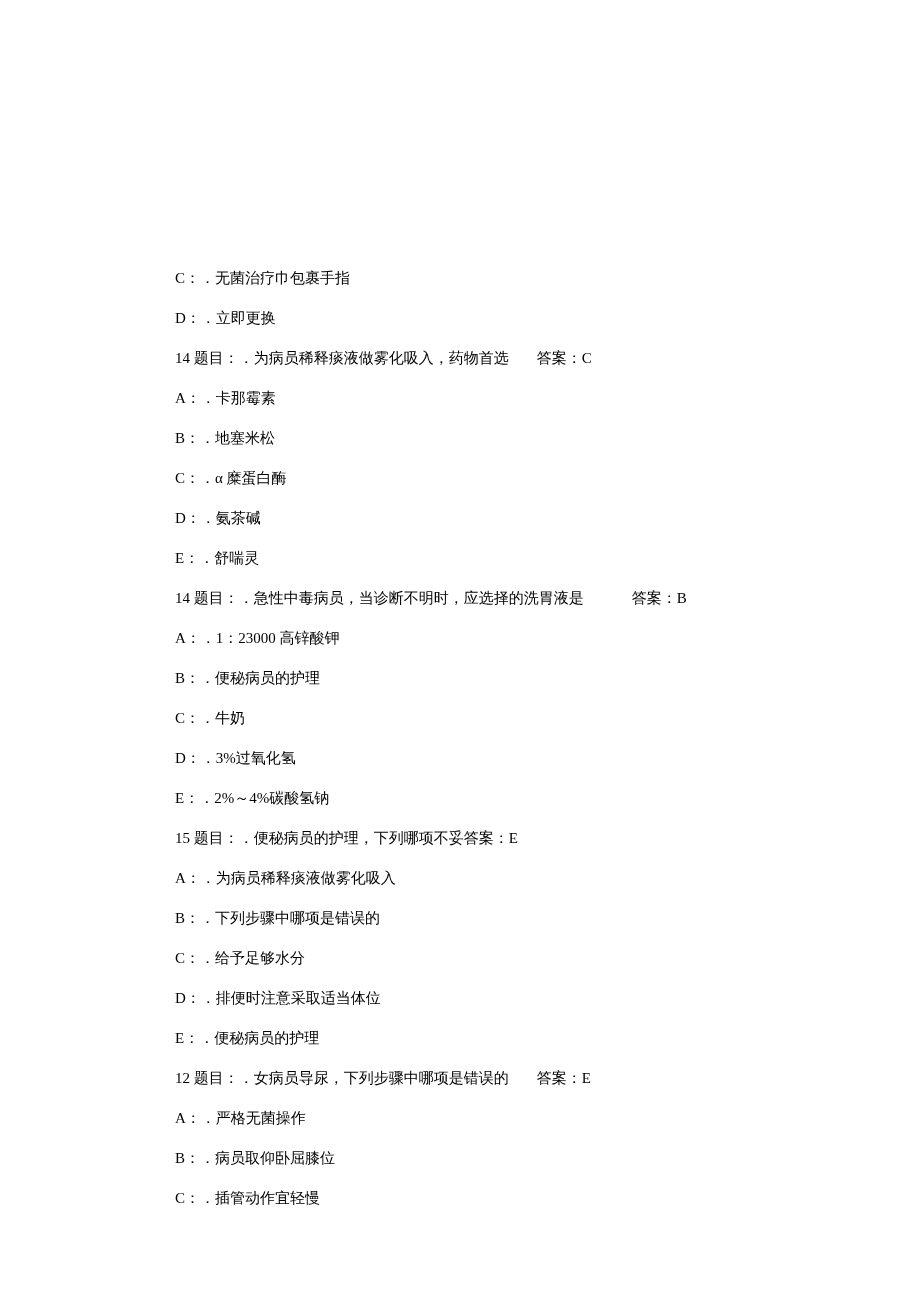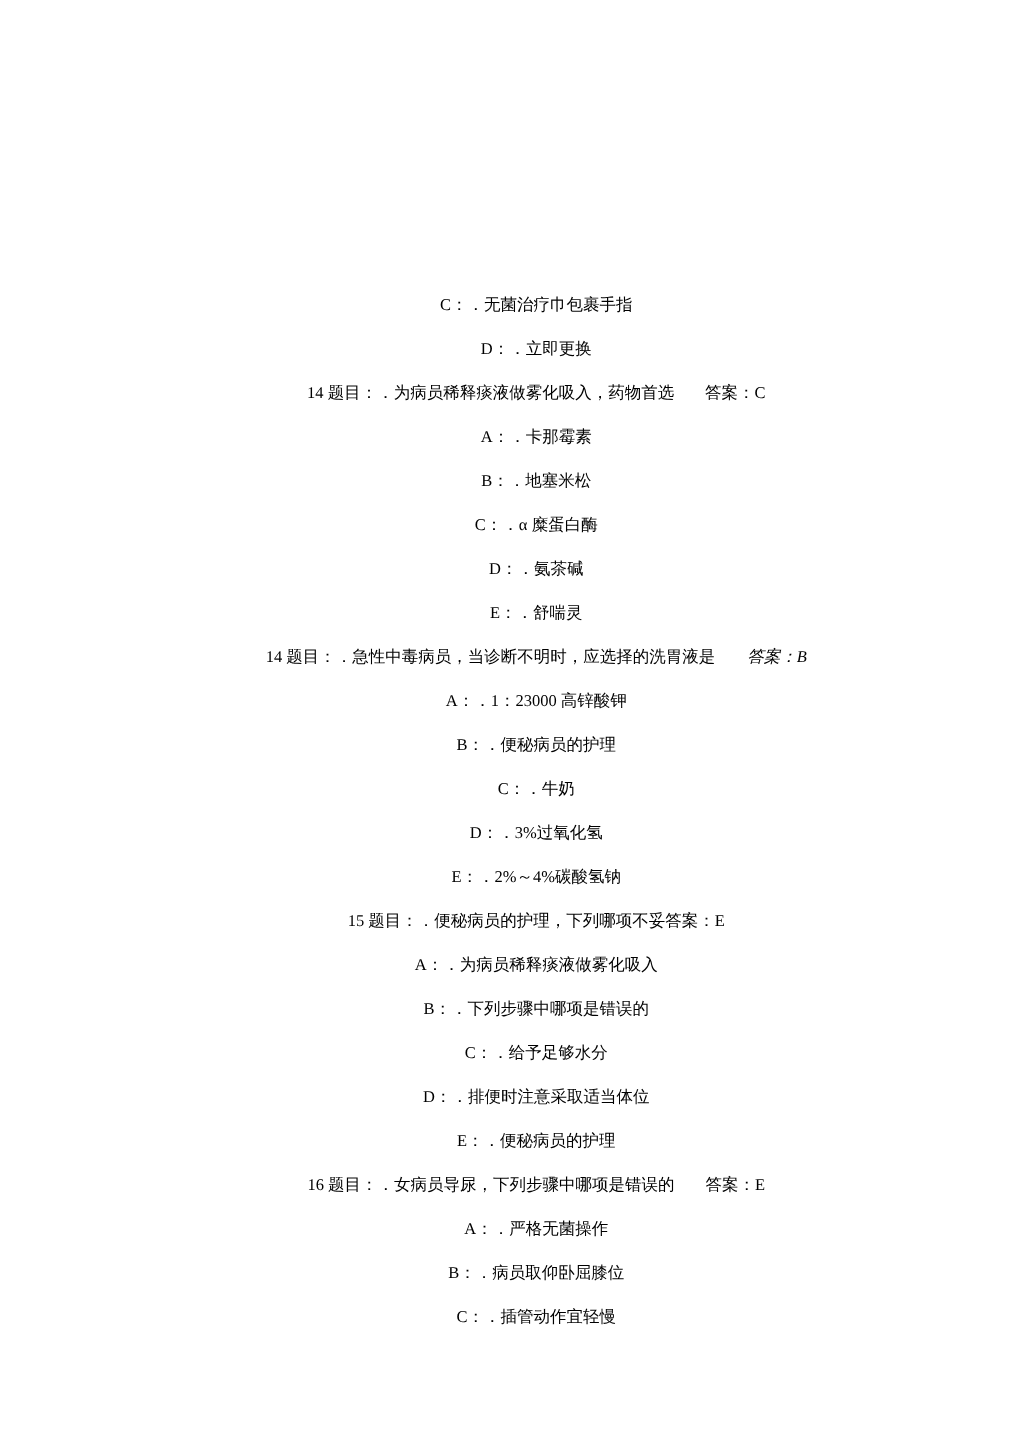--- a/index.html
+++ b/index.html
@@ -1,19 +1,18 @@
 <!DOCTYPE html>
 <html><head>
   <meta charset="utf-8">
   <style>
     * {
       margin: 0;
       padding: 0;
       box-sizing: border-box;
-      text-align: center;
     }
     body {
       background: #ffffff;
       width: 920px;
       height: 1301px;
       font-family: "SimSun", "宋体", serif;
       font-size: 15px;
       color: #000000;
       padding-top: 269px;
       padding-left: 175px;
@@ -21,22 +20,21 @@
     }
     .line {
       margin-bottom: 22px;
       line-height: 1.2;
       white-space: nowrap;
     }
     .answer-label {
       margin-left: 28px;
     }
     .answer-label-wide {
-      margin-left: 29px;
-      font-style: italic;
+      margin-left: 48px;
     }
     .underline {
     }
   </style>
 </head>
 <body>
 
 <div class="line">C：．无菌治疗巾包裹手指</div>
 <div class="line">
   <span>D：．</span><span class="underline">立即更换</span>
@@ -57,17 +55,17 @@
 <div class="line">C：．牛奶</div>
 <div class="line">D：．3%过氧化氢</div>
 <div class="line">E：．2%～4%碳酸氢钠</div>
 <div class="line">15 题目：．便秘病员的护理，下列哪项不妥答案：E</div>
 <div class="line">A：．为病员稀释痰液做雾化吸入</div>
 <div class="line">B：．下列步骤中哪项是错误的</div>
 <div class="line">C：．给予足够水分</div>
 <div class="line">D：．排便时注意采取适当体位</div>
 <div class="line">E：．便秘病员的护理</div>
 <div class="line">
-  <span>16 题目：．女病员导尿，下列步骤中哪项是错误的</span><span class="answer-label">答案：E</span>
+  <span>12 题目：．女病员导尿，下列步骤中哪项是错误的</span><span class="answer-label">答案：E</span>
 </div>
 <div class="line">A：．严格无菌操作</div>
 <div class="line">B：．病员取仰卧屈膝位</div>
 <div class="line">C：．插管动作宜轻慢</div>
 
 </body></html>

